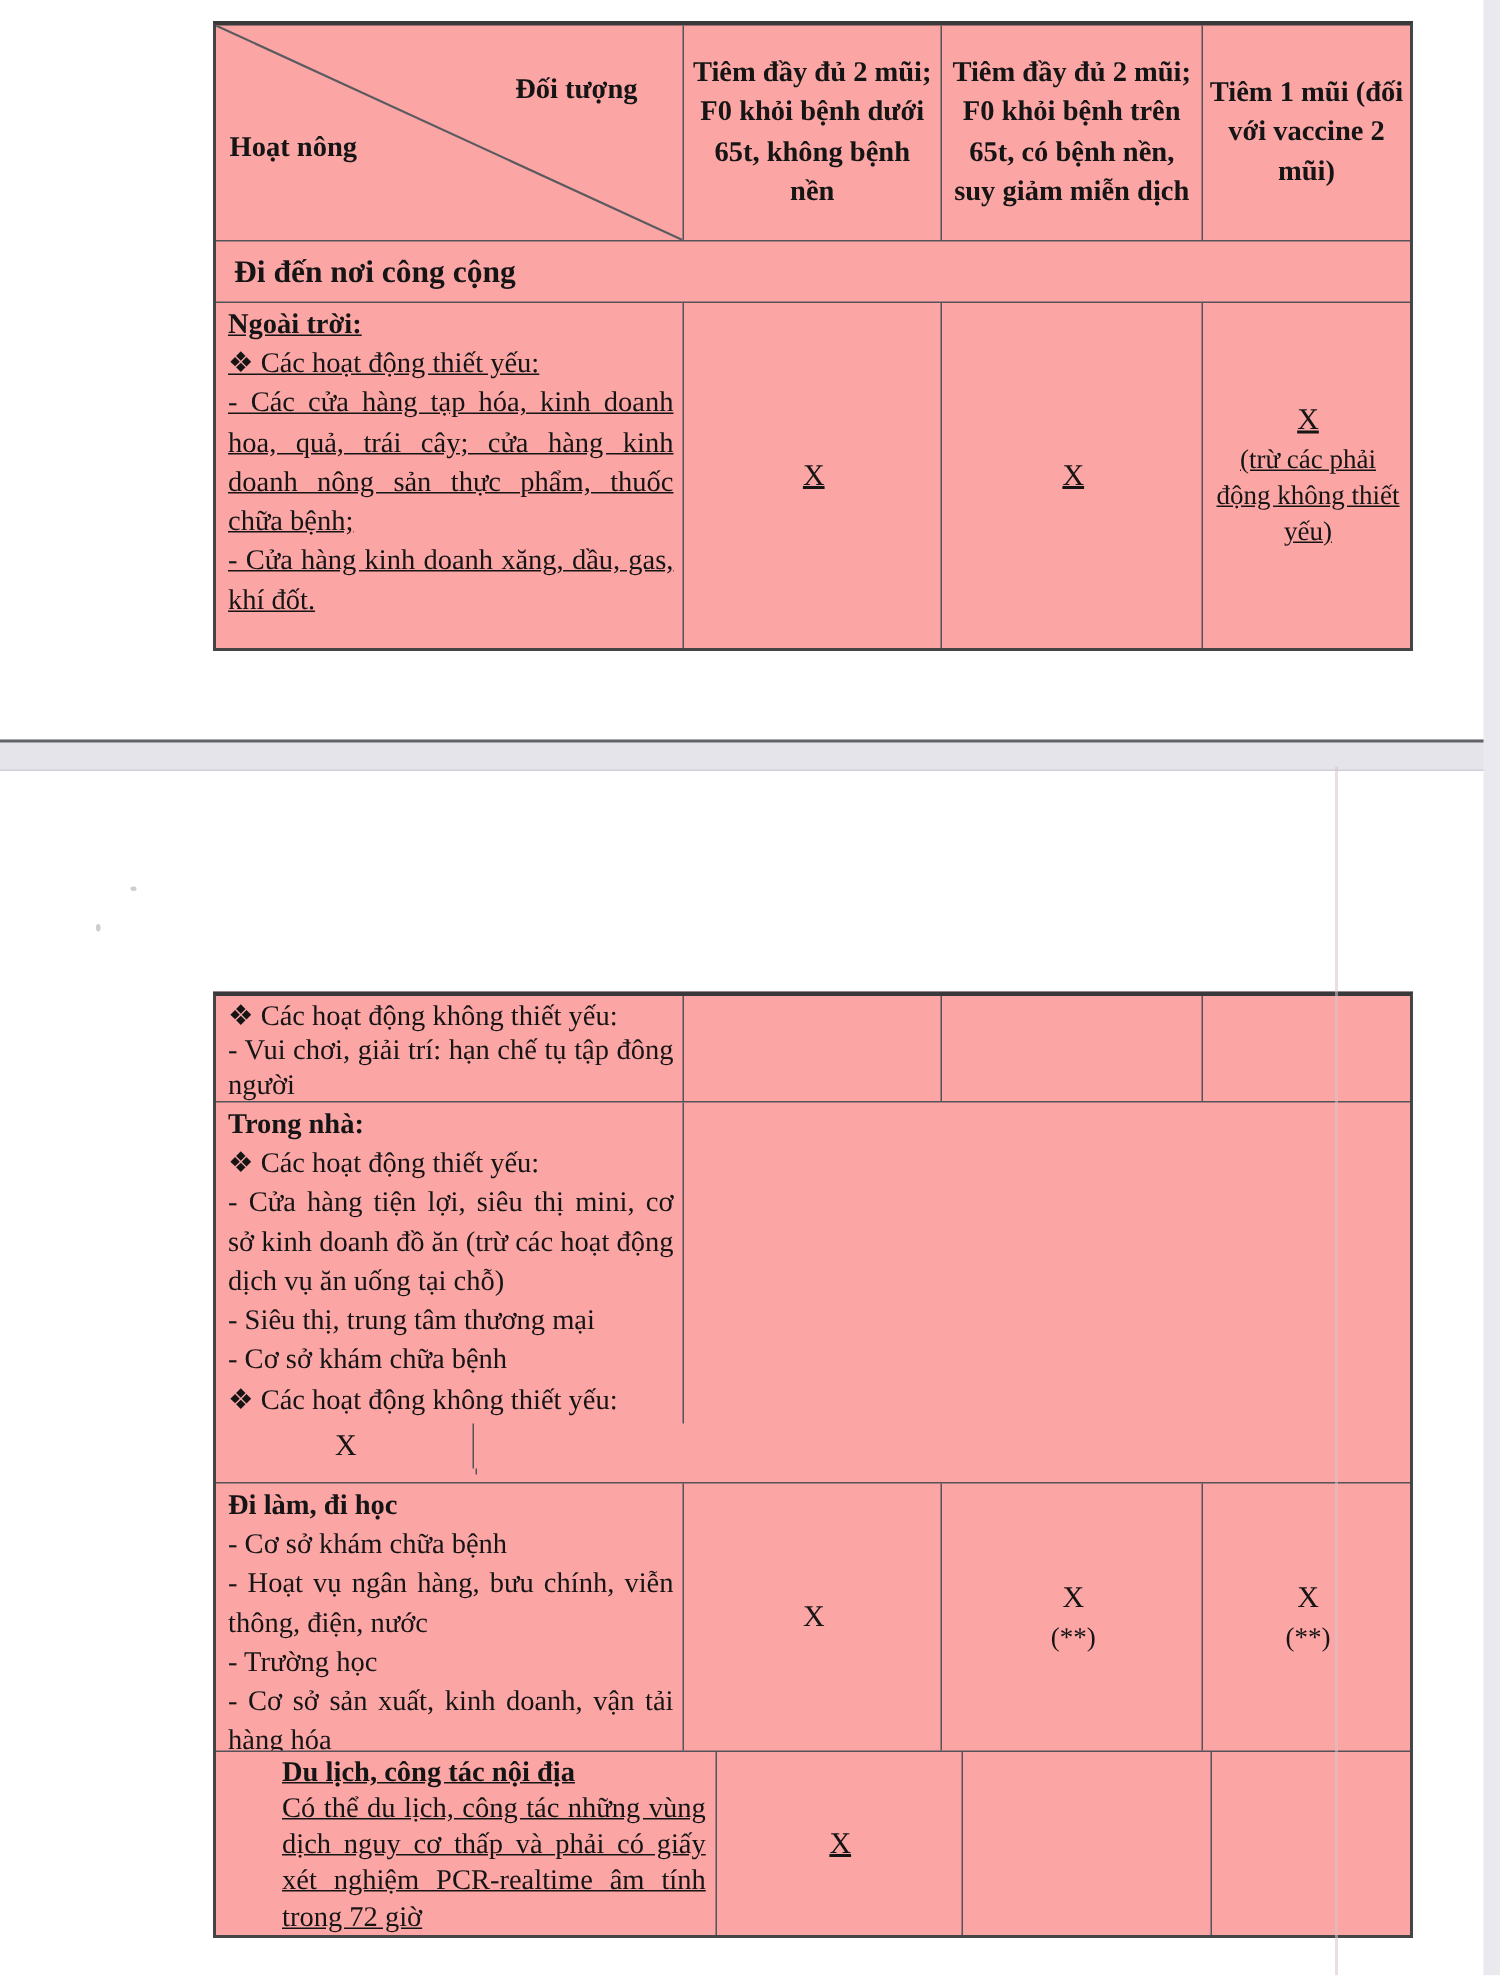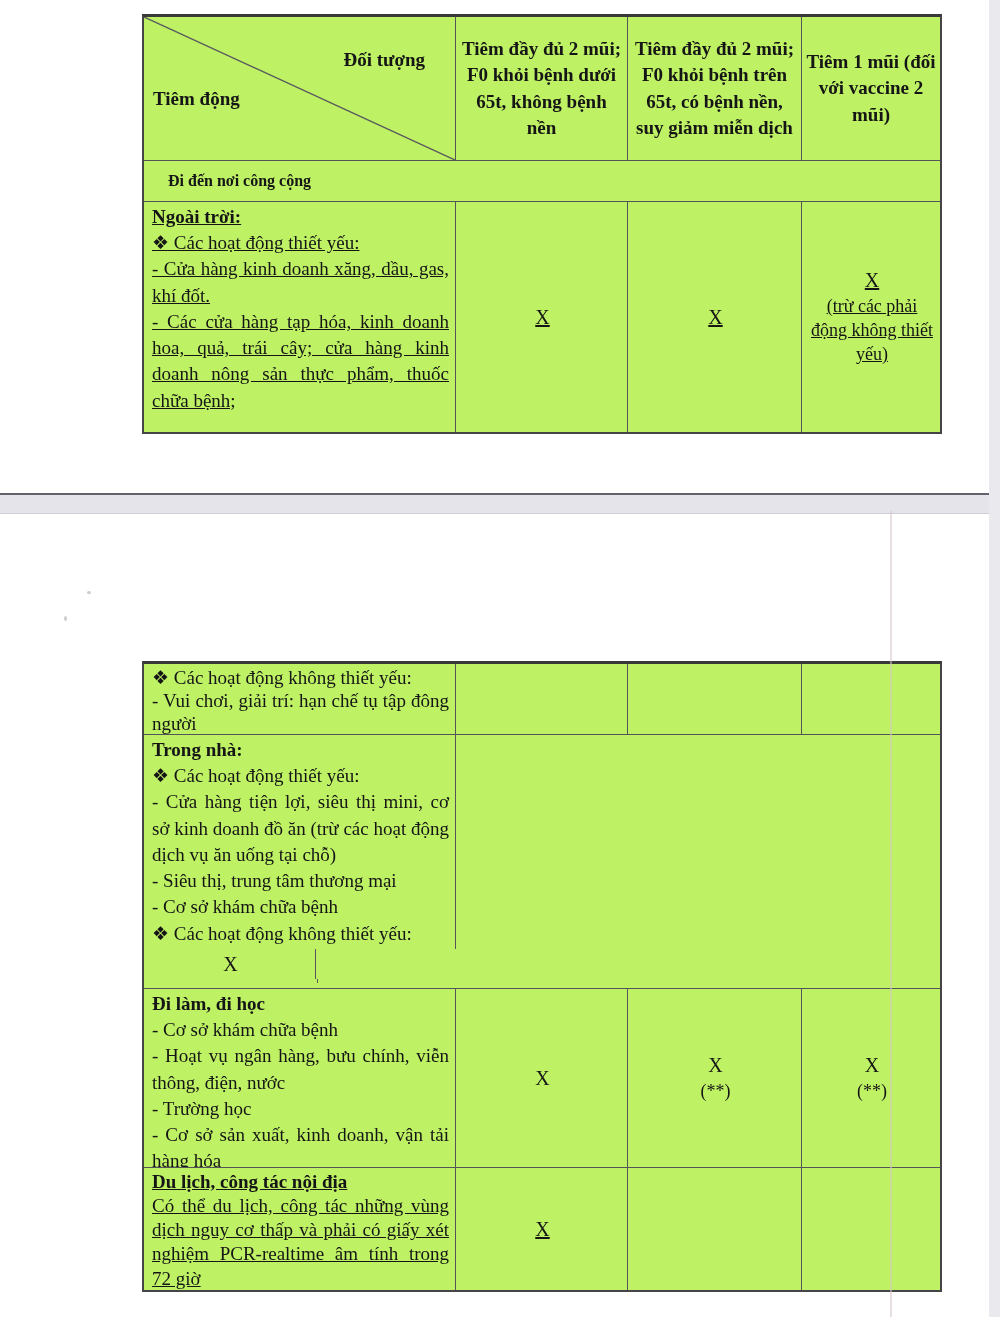--- a/index.html
+++ b/index.html
@@ -14,21 +14,21 @@
   .fold-line{position:absolute;left:890px;top:511px;width:2px;height:806px;
     background:rgba(214,198,198,0.55);z-index:6;}
   .edge-strip{position:absolute;left:989px;top:0;width:11px;height:1317px;
     background:#e9e9ee;z-index:5;}
   .speck{position:absolute;background:#8f8f98;border-radius:50%;opacity:.45;z-index:3;}
   .speck.s1{left:64px;top:616px;width:3px;height:5px;}
   .speck.s2{left:87px;top:591px;width:4px;height:3px;}
 
   
   .tbl{position:absolute;left:142px;width:800px;box-sizing:border-box;
-    border:2px solid #454548;border-top:3px solid #39393c;background:#bef264;z-index:2;}
+    border:2px solid #454548;border-top:3px solid #39393c;background:#fca5a5;z-index:2;}
   .tbl1{top:14px;}
   .tbl2{top:661px;}
   .row{display:flex;border-bottom:1px solid #54545a;}
   .row:last-child{border-bottom:none;text-decoration:underline;}
   .cell{box-sizing:border-box;border-right:1px solid #54545a;padding:2px 6px 2px 8px;overflow:hidden;}
   .cell:last-child{border-right:none;}
   .c1{width:312px;}
   .c2{width:172px;}
   .c3{width:174px;}
   .c4{width:138px;}
@@ -36,72 +36,72 @@
   .hdr-row{height:143px;}
   .hdr-cell{display:flex;align-items:center;justify-content:center;
     text-align:center;font-weight:bold;font-size:19px;line-height:1.38;padding:2px 4px;}
   .corner{position:relative;padding:0;}
   .corner svg{position:absolute;left:0;top:0;width:100%;height:100%;}
   .corner .lbl{position:absolute;font-weight:bold;font-size:19px;}
   .corner .lbl-top{top:32px;right:30px;}
   .corner .lbl-bottom{bottom:50px;left:9px;}
 
   .section-row{height:40px;display:flex;align-items:center;
-    font-weight:bold;font-size:16px;padding-left:24px;}
+    font-weight:bold;font-size:21px;padding-left:12px;}
 
   .mark-cell{display:flex;flex-direction:column;align-items:center;justify-content:center;
     text-align:center;font-size:20px;line-height:1.3;}
   .mark-note{font-size:18px;line-height:1.32;margin-top:2px;}
 
   p.item{margin:0;font-size:19px;line-height:1.46;text-align:justify;}
   p.item.head{font-weight:bold;text-align:left;}
   .tight p.item{line-height:1.22;}
   .semi p.item{line-height:1.38;}
 
   .r-out{height:230px;}
   .r-cont{height:70px;}
   .r-indoor{height:253px;flex-direction:column;}
   .r-work{height:178px;}
-  .r-travel{height:122px;}
+  .r-travel{height:122px;padding-left:36px;}
   .r-travel p.item{line-height:1.27;}
 </style>
 </head>
 <body>
 
 <div class="page-break-band"></div>
 <div class="fold-line"></div>
 <div class="edge-strip"></div>
 <div class="speck s1"></div>
 <div class="speck s2"></div>
 
 <div class="tbl tbl1">
 
   <div class="row hdr-row">
     <div class="cell c1 corner">
       <svg>
         <line x1="0" y1="0" x2="100%" y2="100%" stroke="#5a5a5f" stroke-width="1.4"></line>
       </svg>
       <span class="lbl lbl-top">Đối tượng</span>
-      <span class="lbl lbl-bottom">Tiêm động</span>
+      <span class="lbl lbl-bottom">Hoạt nông</span>
     </div>
     <div class="cell c2 hdr-cell">Tiêm đầy đủ 2 mũi; F0 khỏi bệnh dưới 65t, không bệnh nền</div>
     <div class="cell c3 hdr-cell">Tiêm đầy đủ 2 mũi; F0 khỏi bệnh trên 65t, có bệnh nền, suy giảm miễn dịch</div>
     <div class="cell c4 hdr-cell">Tiêm 1 mũi (đối với vaccine 2 mũi)</div>
   </div>
 
   <div class="row">
     <div class="section-row" style="width:796px;">Đi đến nơi công cộng</div>
   </div>
 
   <div class="row r-out">
     <div class="cell c1 semi">
       <p class="item head">Ngoài trời:</p>
       <p class="item">❖ Các hoạt động thiết yếu:</p>
+      <p class="item">- Các cửa hàng tạp hóa, kinh doanh hoa, quả, trái cây; cửa hàng kinh doanh nông sản thực phẩm, thuốc chữa bệnh;</p>
       <p class="item">- Cửa hàng kinh doanh xăng, dầu, gas, khí đốt.</p>
-      <p class="item">- Các cửa hàng tạp hóa, kinh doanh hoa, quả, trái cây; cửa hàng kinh doanh nông sản thực phẩm, thuốc chữa bệnh;</p>
     </div>
     <div class="cell c2 mark-cell">
       <span>X</span>
     </div>
     <div class="cell c3 mark-cell">
       <span>X</span>
     </div>
     <div class="cell c4 mark-cell">
       <span>X</span>
       <span class="mark-note">(trừ các phải động không thiết yếu)</span>

